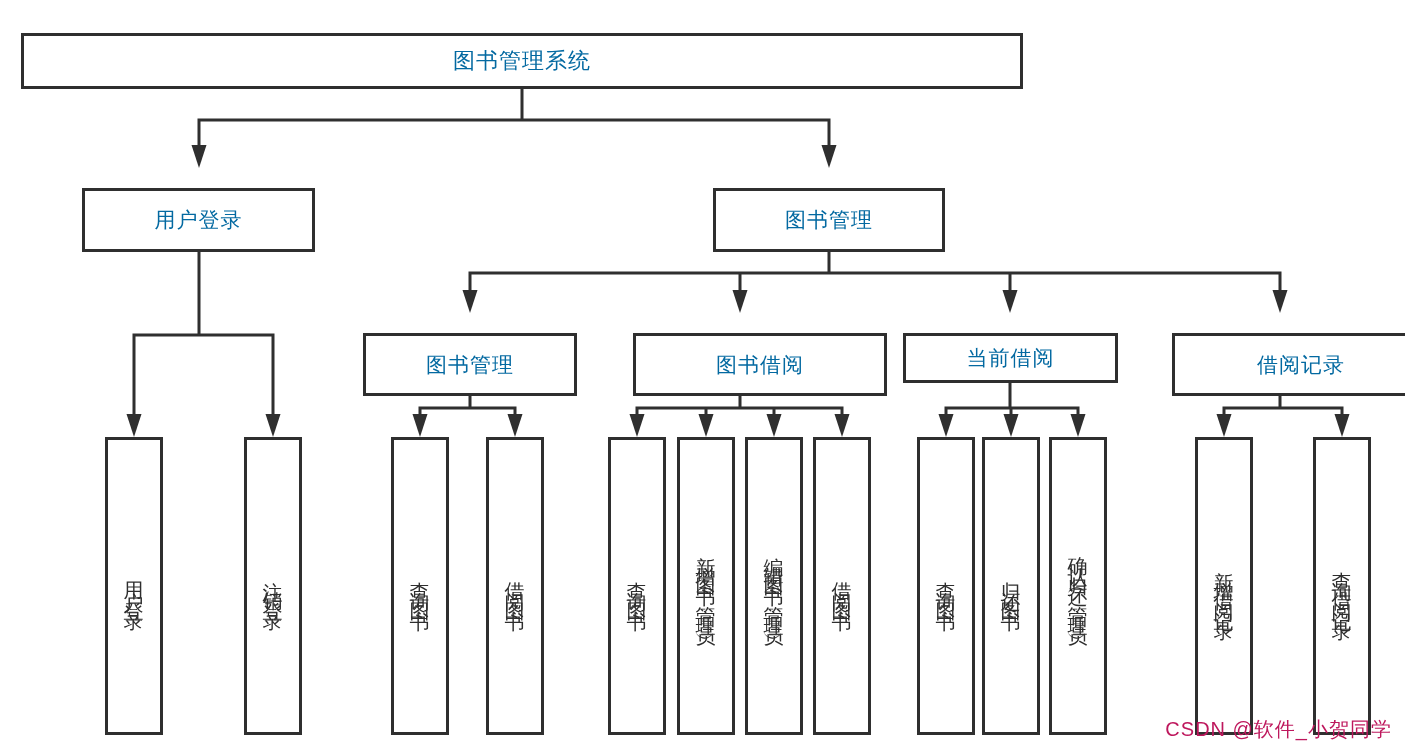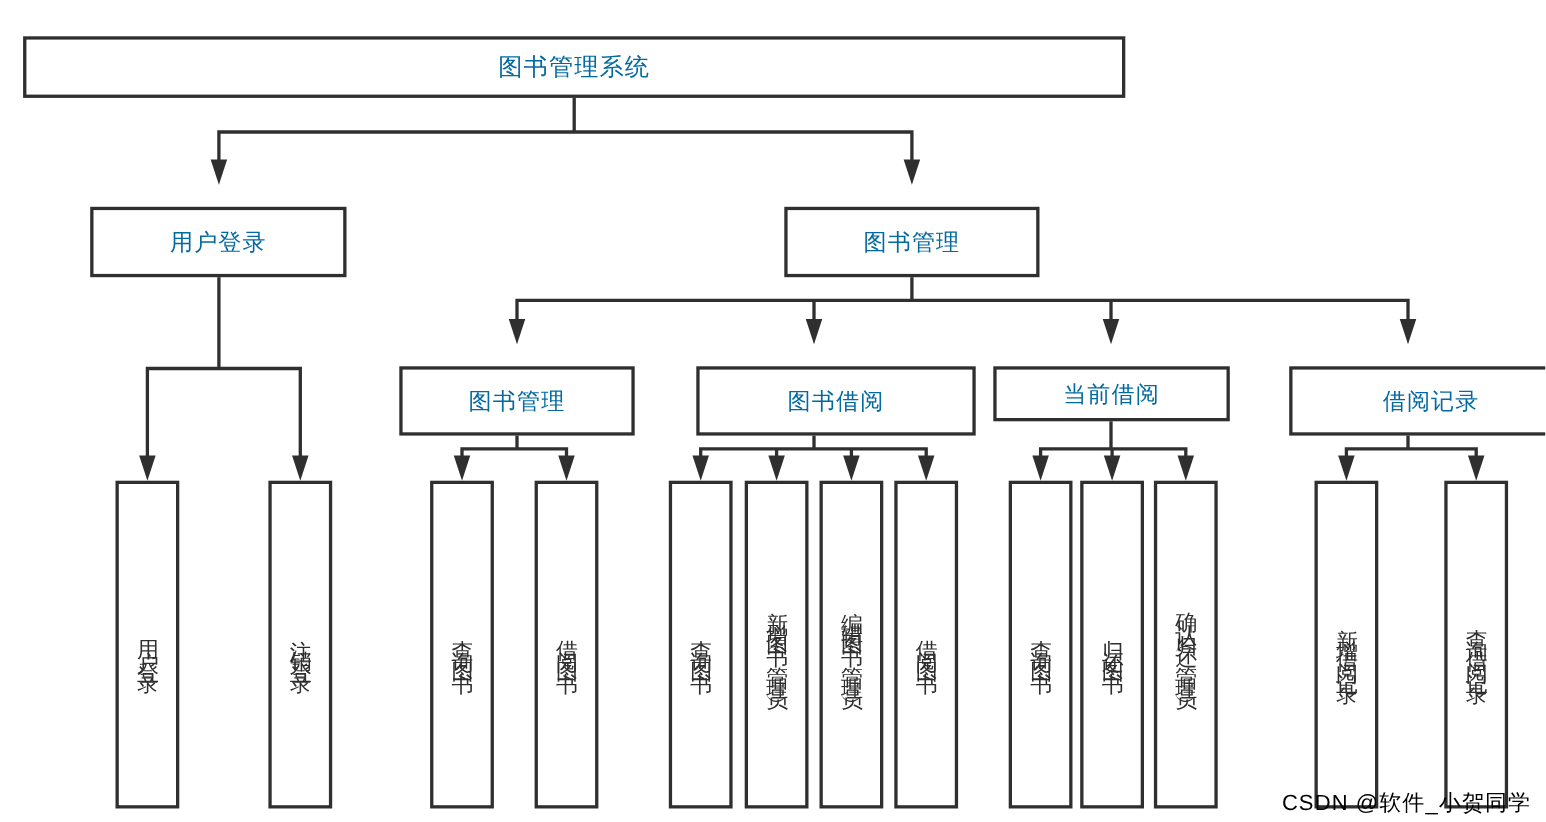--- a/index.html
+++ b/index.html
@@ -58,21 +58,21 @@
     line-height: 1;
     color: #2e2e2e;
     white-space: nowrap;
   }
   .watermark {
     position: absolute;
     top: 716px;
     right: 13px;
     font-size: 20px;
     letter-spacing: 1px;
-    color: #000000;
+    color: #be185d;
     white-space: nowrap;
   }
 </style>
 </head>
 <body>
 
 <div class="stage">
 
   <svg class="connectors" viewBox="0 0 1405 747" aria-hidden="true">
     <path d="

